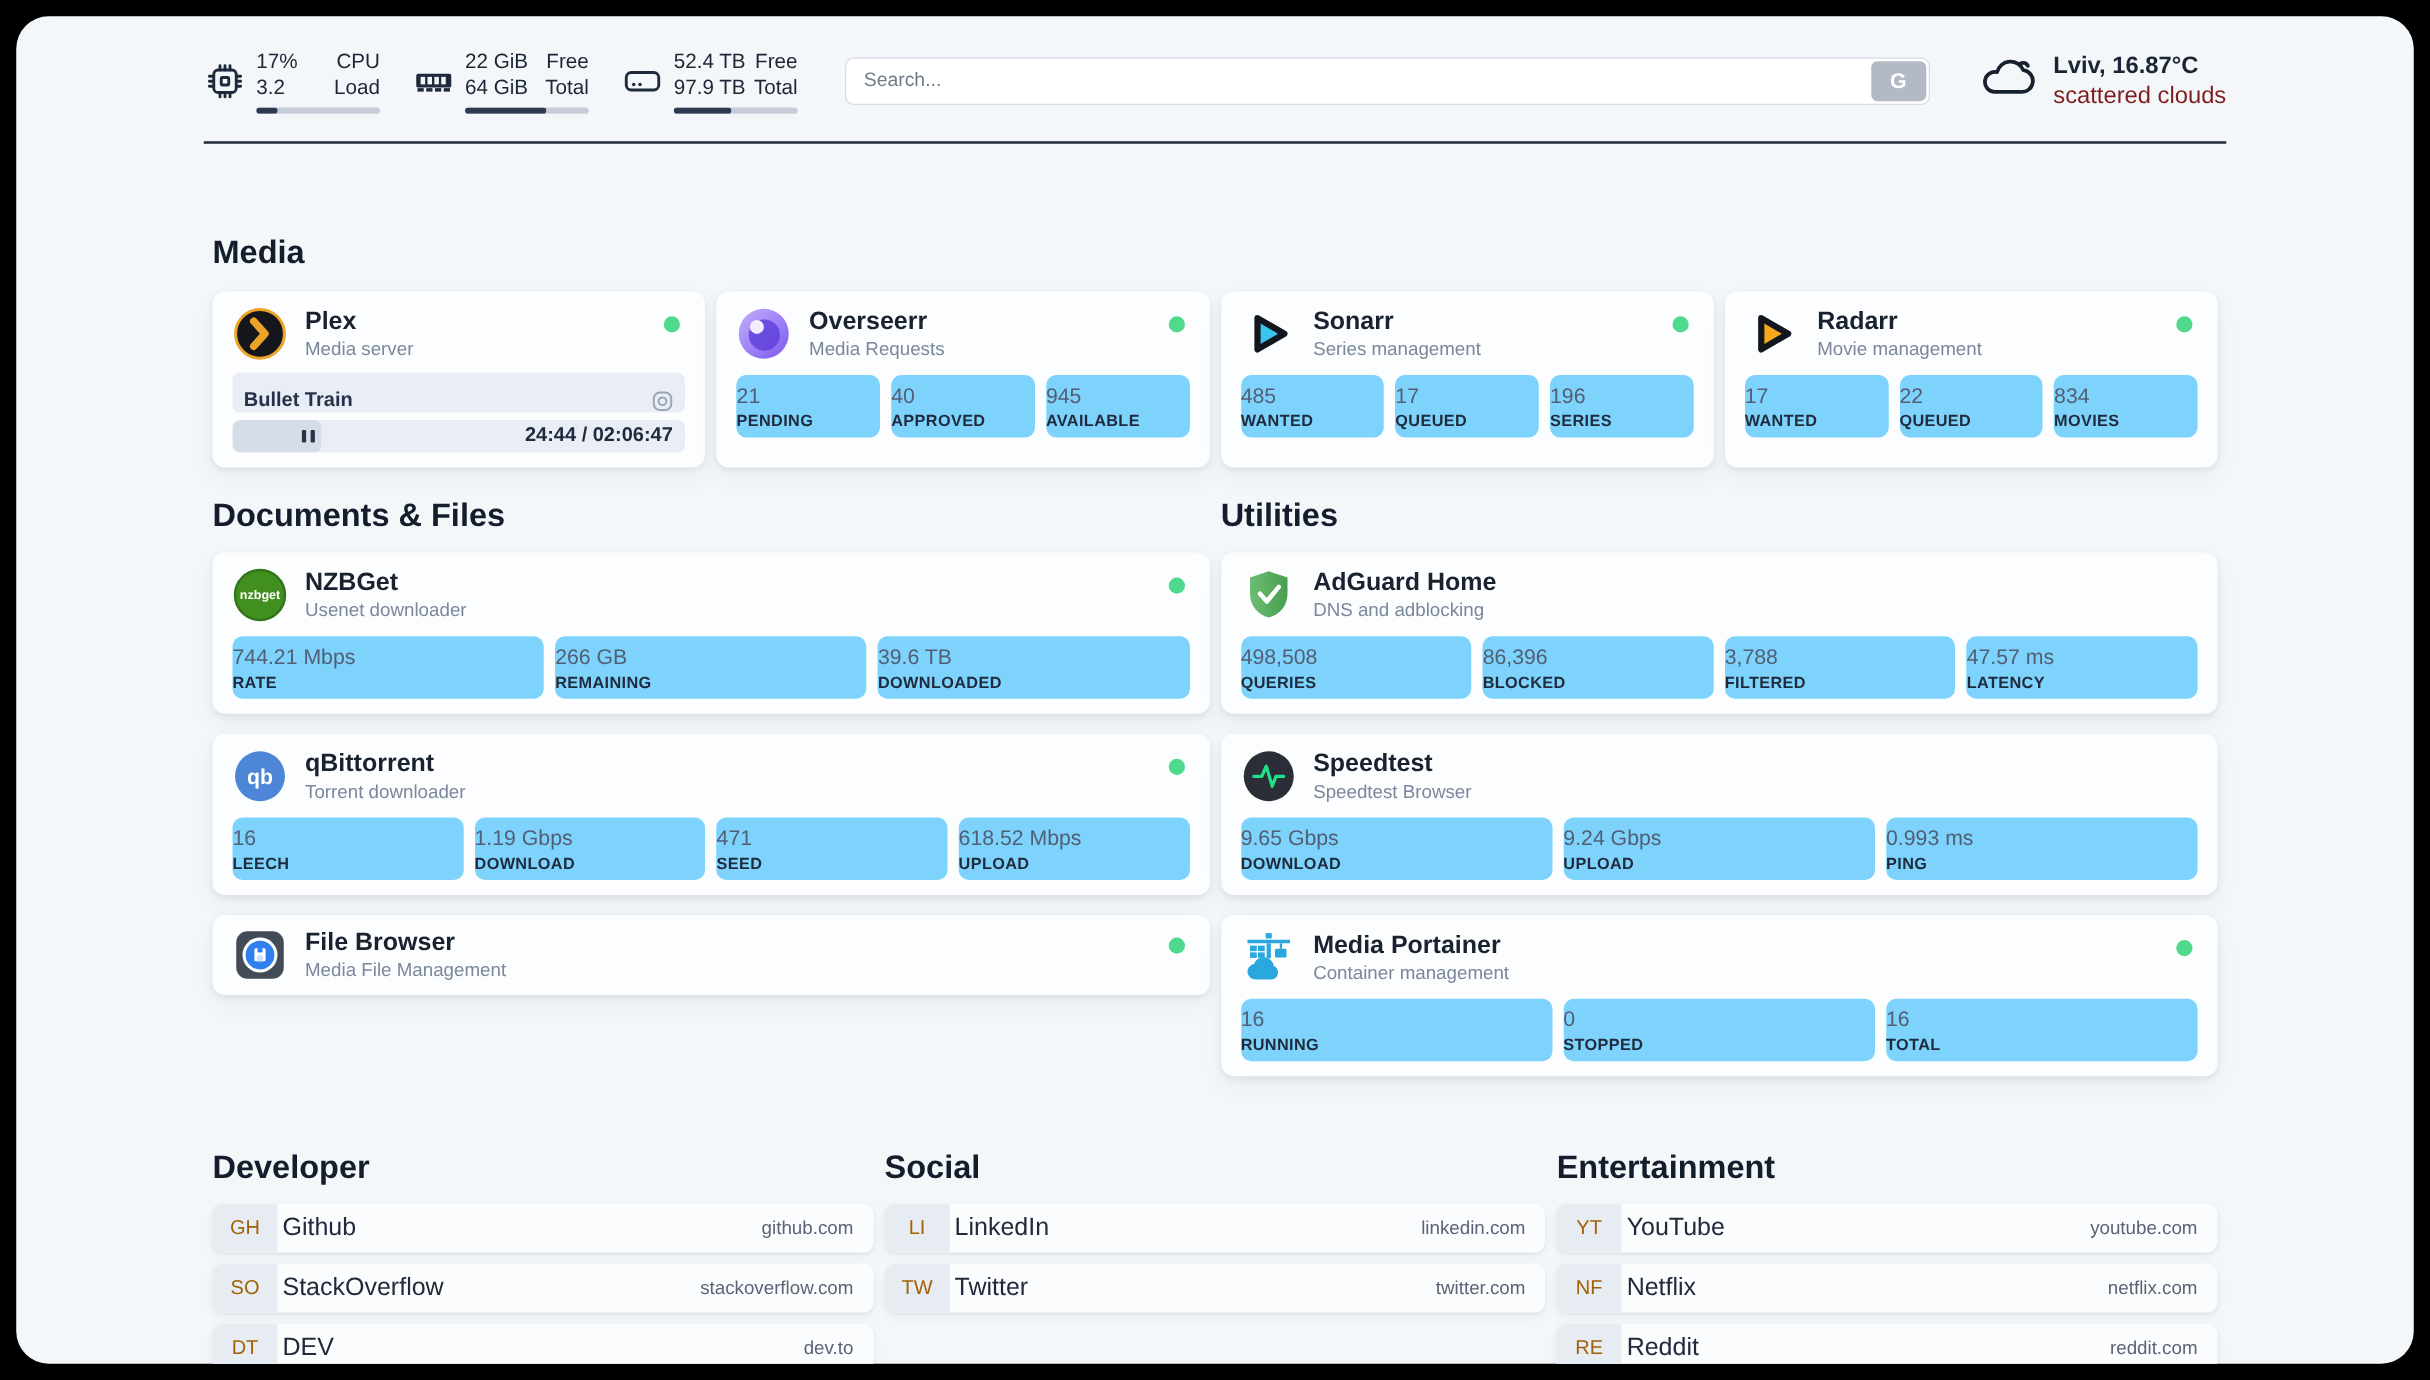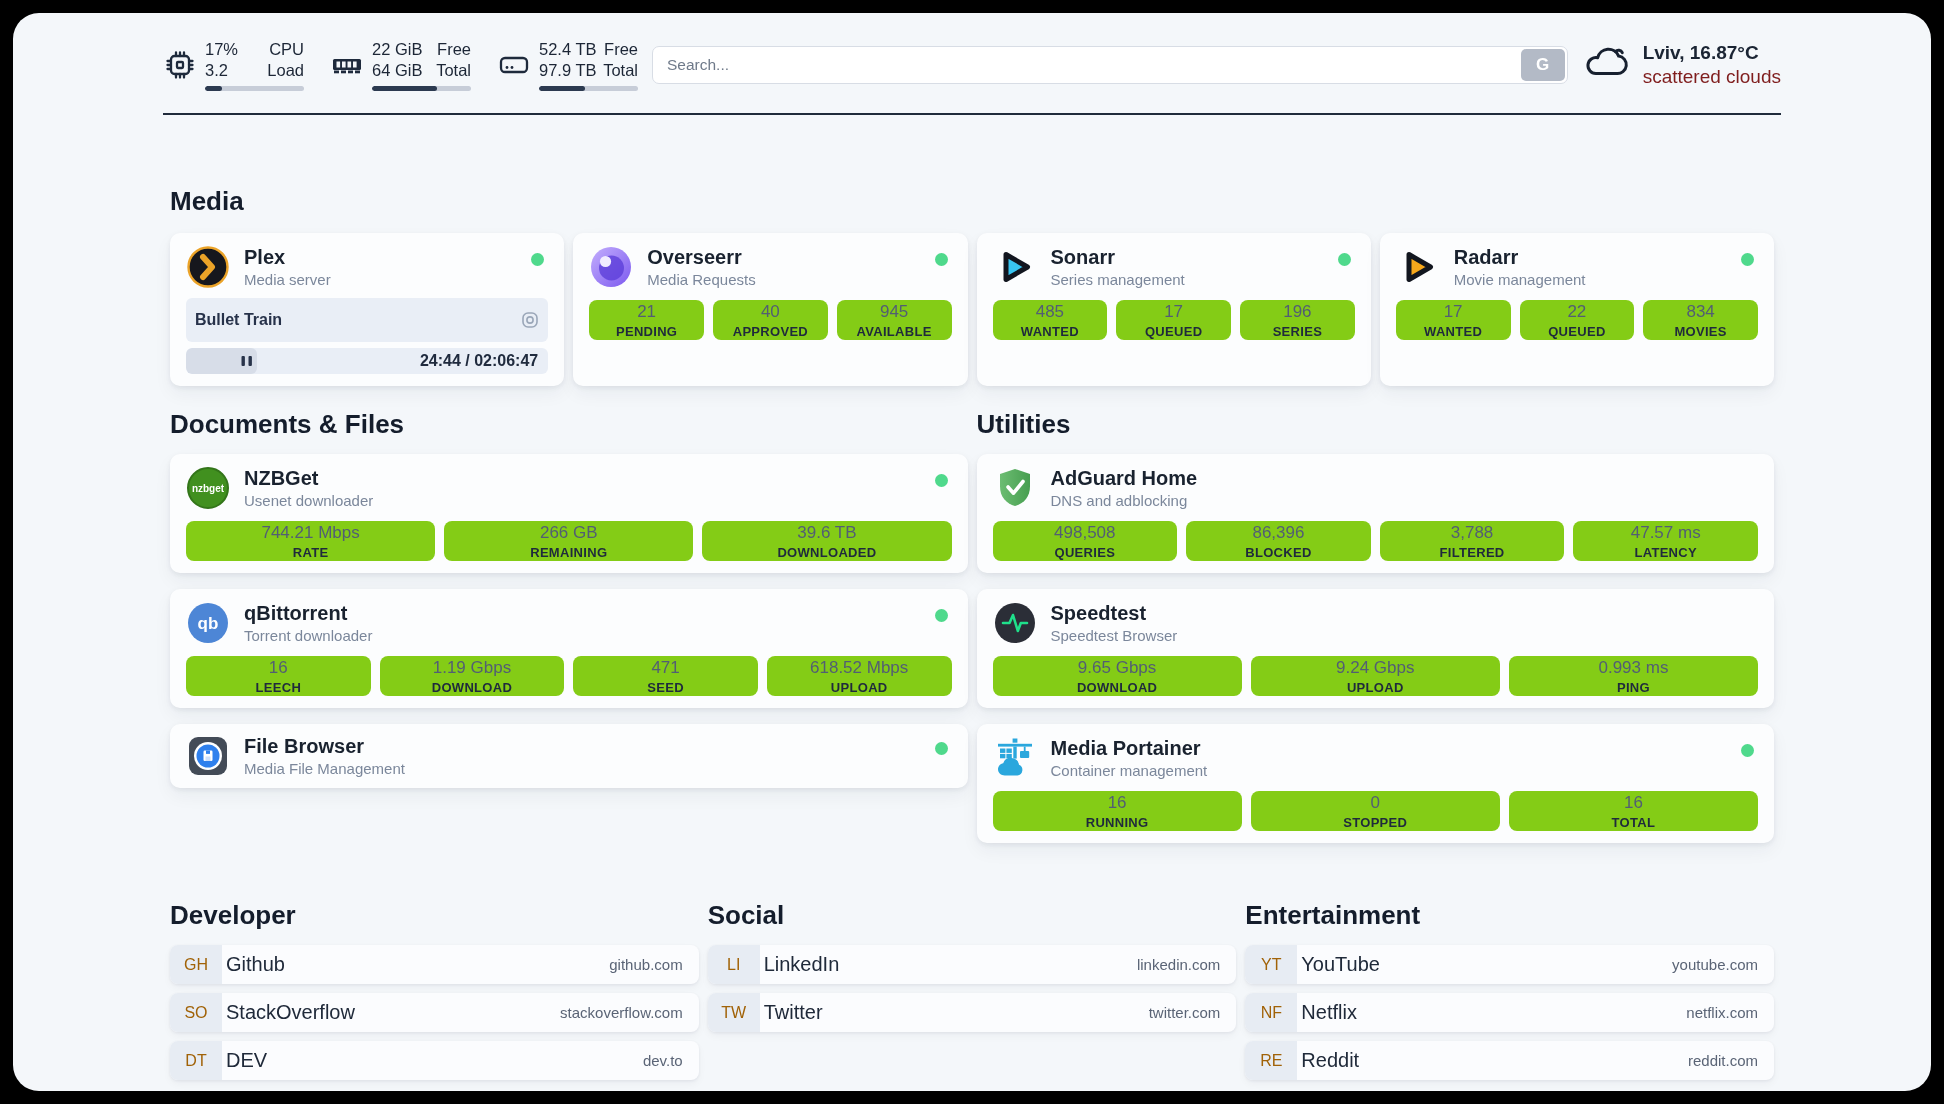--- a/index.html
+++ b/index.html
@@ -9,21 +9,21 @@
 
   
   .topbar { display:flex; align-items:center; margin:24px 150px 0; height:56px; }
   .sysstats { display:flex; align-items:center; gap:26px; }
   .stat-widget { display:flex; align-items:center; gap:8px; }
   .sw-icon { flex:none; display:flex; }
   .sw-body { width:99px; }
   .sw-row { display:flex; justify-content:space-between; font-size:16.5px; line-height:21px; color:#1c2636; font-weight:500; }
   .sw-bar { margin-top:5px; height:5px; border-radius:3px; background:#c7cdd8; overflow:hidden; }
   .sw-fill { height:100%; border-radius:3px; background:#2c3a50; }
-  .searchbox { flex:1; position:relative; margin:0 14px; height:38px; }
+  .searchbox { flex:1; position:relative; margin:0 38px; height:38px; }
   .searchbox input { width:100%; height:38px; border:1px solid #d8dde5; border-radius:7px; background:#fff;
       padding:0 58px 0 14px; font-size:15.5px; color:#1c2636; outline:none; font-family:inherit; }
   .searchbox input::placeholder { color:#6f7a8a; }
   .gbtn { position:absolute; right:3px; top:3px; width:44px; height:32px; border:none; border-radius:5px;
       background:#b3bac6; color:#fff; font-size:17px; font-weight:bold; cursor:pointer; font-family:inherit; }
   .weather { display:flex; align-items:center; gap:13px; }
   .weather-l1 { font-size:19px; font-weight:600; color:#1a2433; }
   .weather-l2 { font-size:19px; color:#7f1d1d; margin-top:2px; }
   .separator { margin:20px 150px 0; border-top:2px solid #202b3b; }
 
@@ -40,29 +40,29 @@
   
   .card { background:#fcfdfe; border-radius:10px; padding:12px 16px;
       box-shadow:0 2px 5px rgba(25,35,60,.07), 0 8px 18px rgba(25,35,60,.05); }
   .card-head { display:flex; align-items:center; position:relative; min-height:44px; }
   .app-icon { width:44px; height:44px; flex:none; display:flex; }
   .head-text { margin-left:14px; padding-right:26px; }
   .app-name { font-size:20px; font-weight:600; color:#19222f; line-height:24px; }
   .app-desc { font-size:15px; color:#7b879b; margin-top:2px; line-height:18px; }
   .dot { position:absolute; right:4px; top:8px; width:13px; height:13px; border-radius:50%; background:#4fd98c; }
   .stats-row { display:flex; gap:9px; margin-top:11px; }
-  .stat { flex:1; background:#84cc16; border-radius:8px; height:40px; display:flex; flex-direction:column;
-      align-items:center; justify-content:center; }
+  .stat { flex:1; background:#7dd3fc; border-radius:8px; height:50px; display:flex; flex-direction:column;
+      justify-content:center; }
   .stat-value { font-size:17px; color:#525e74; line-height:20px; }
   .stat-label { font-size:13px; font-weight:700; color:#1f2a3c; letter-spacing:.3px; margin-top:2px; }
   .slim { padding-top:10px; padding-bottom:10px; }
 
   
-  .np-title-row { margin-top:9px; height:44px; background:#e9eef6; border-radius:6px; display:flex;
-      align-items:center; padding:0 9px; }
+  .np-title-row { margin-top:9px; height:32px; background:#e9eef6; border-radius:6px; display:flex;
+      align-items:flex-end; padding:0 9px; }
   .np-title { font-size:16px; font-weight:600; color:#27324a; flex:1; }
   .np-cam { display:flex; }
   .np-progress { margin-top:6px; height:26px; background:#e9eef6; border-radius:6px; position:relative;
       display:flex; align-items:center; overflow:hidden;padding-left:45px; }
   .np-fill { position:absolute; left:0; top:0; bottom:0; background:#d7dde8; border-radius:6px; }
   .pause { position:relative; margin-left:8px; display:flex; cursor:pointer; }
   .np-time { position:relative; margin-left:auto; margin-right:10px; font-size:16px; font-weight:600; color:#202b3e; }
 
   
   .links { display:flex; flex-direction:column; gap:9px; margin-top:12px; }

